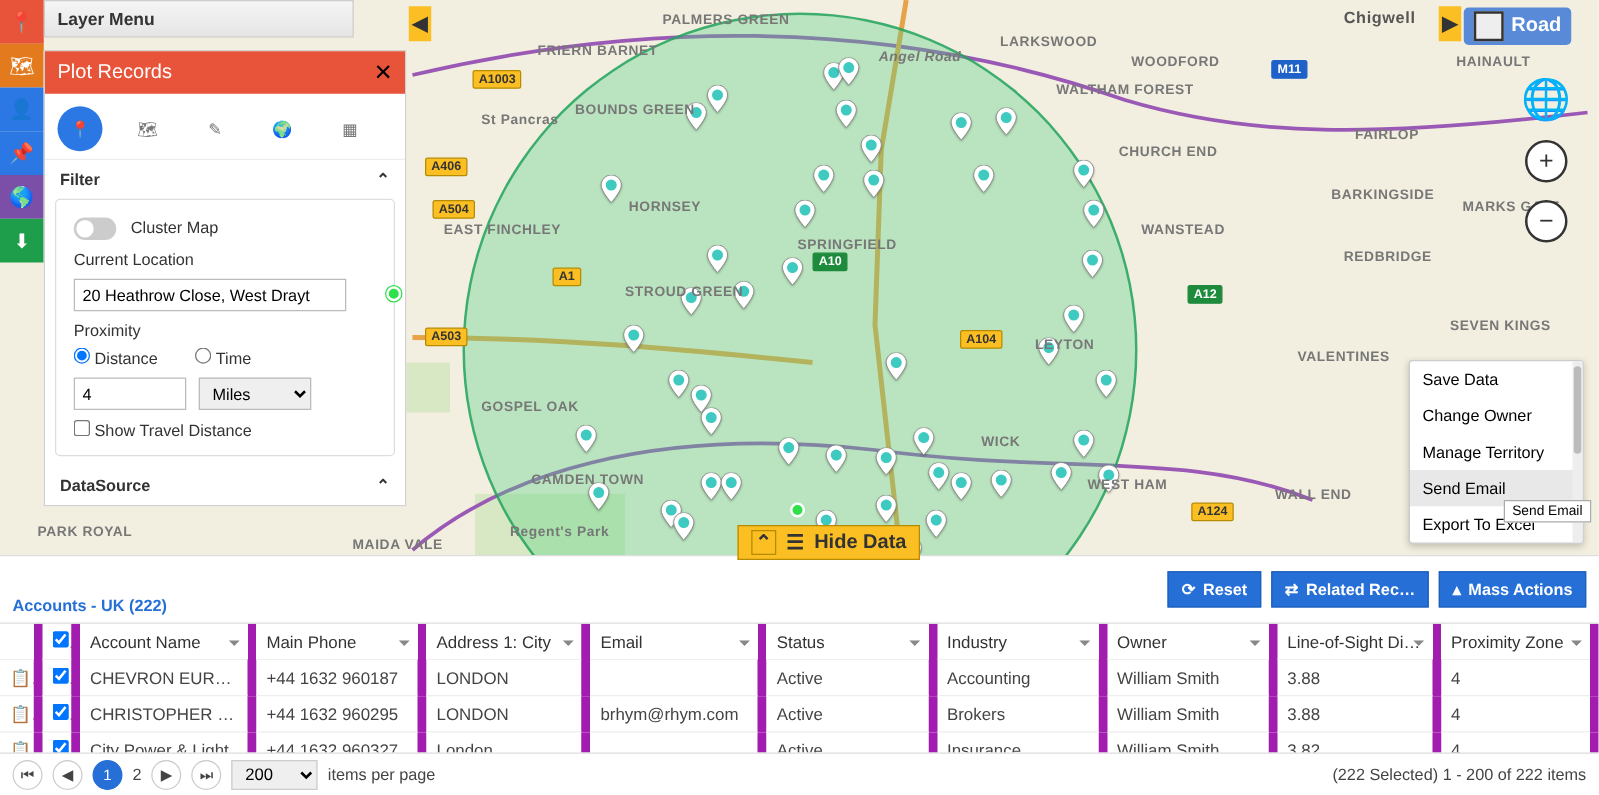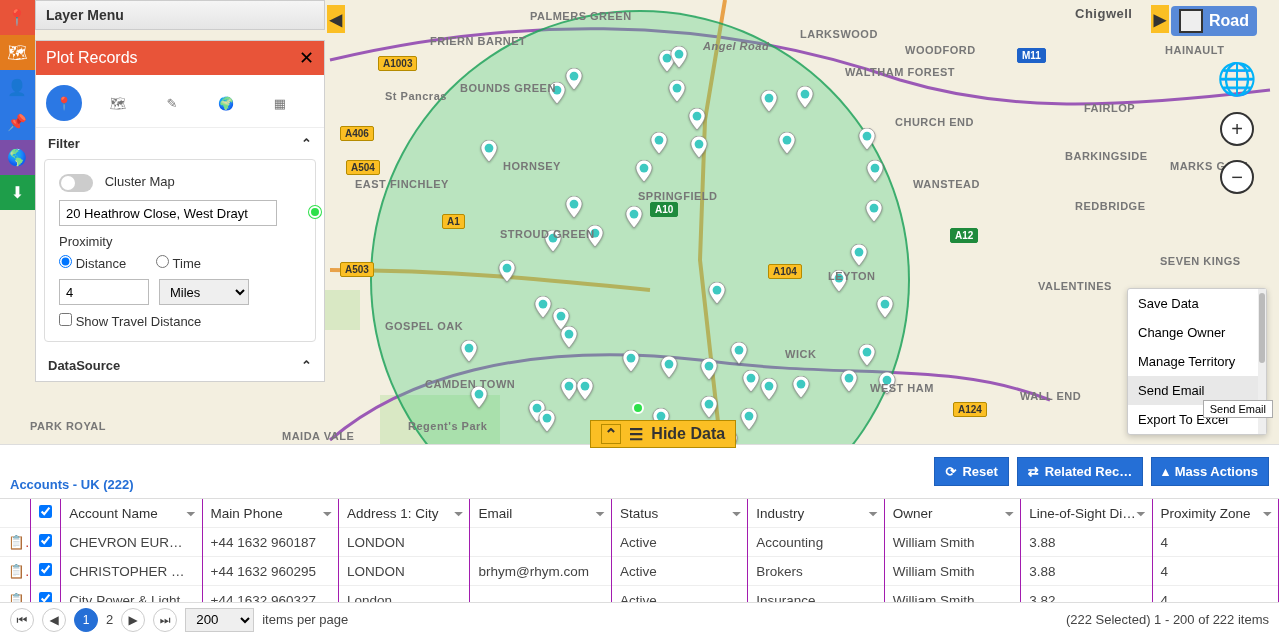--- a/index.html
+++ b/index.html
@@ -10,21 +10,21 @@
 .rail { position: absolute; left: 0; top: 0; width: 35px; height: 444px; z-index: 20; }
 .rail .r { width: 35px; height: 35px; display: flex; align-items: center; justify-content: center; color: #fff; cursor: pointer; }
 .r0 { background: #e85439; }
 .r1 { background: #e37b1e; }
 .r2 { background: #2b78e4; }
 .r3 { background: #2b78e4; }
 .r4 { background: #7b4ea8; }
 .r5 { background: #1e9e4a; }
 
 
-.layer-menu-bar { position: absolute; left: 35px; top: 0; width: 290px; height: 30px; background: linear-gradient(#f5f5f5,#e5e5e5); border: 1px solid #ccc; display: flex; align-items: center; padding: 0 10px; font-weight: 600; font-size: 14px; z-index: 20; color:#333;}
+.layer-menu-bar { position: absolute; left: 35px; top: 0; width: 248px; height: 30px; background: linear-gradient(#f5f5f5,#e5e5e5); border: 1px solid #ccc; display: flex; align-items: center; padding: 0 10px; font-weight: 600; font-size: 14px; z-index: 20; color:#333;}
 
 
 .panel { position: absolute; left: 35px; top: 40px; width: 290px; background: #fff; border: 1px solid #d0d0d0; z-index: 20; font-size: 13px; color:#333;}
 .panel-head { background: #e85439; color: #fff; height: 34px; display: flex; align-items: center; justify-content: space-between; padding: 0 10px; font-size: 16px; }
 .panel-head .x { color: #000; font-size: 18px; cursor: pointer; }
 .panel-tabs { display: flex; gap: 18px; padding: 10px 10px 6px; border-bottom: 1px solid #eee; }
 .panel-tab { width: 36px; height: 36px; border-radius: 50%; display: flex; align-items: center; justify-content: center; color:#777; cursor:pointer;}
 .panel-tab.active { background: #2b78e4; color:#fff; }
 .section-title { display:flex; justify-content:space-between; align-items:center; padding: 8px 12px; font-size: 13px; font-weight:600; cursor:pointer;}
 .section-body { padding: 6px 14px 12px; border: 1px solid #ddd; margin: 0 8px 8px; border-radius:4px; }
@@ -70,21 +70,21 @@
 
 
 .grid-area { position:absolute; left:0; top:444px; right:0; bottom:0; background:#fff; border-top:1px solid #ddd; display:flex; flex-direction:column; }
 .grid-top { display:flex; justify-content:space-between; align-items:center; padding:6px 10px; }
 .ds-label { color:#256fd6; font-weight:600; font-size:13px;margin-top:26px; }
 .grid-actions { display:flex; gap:8px; }
 .ga-btn { background:#256fd6; color:#fff; border:1px solid #1e5fba; padding:6px 10px; font-size:13px; font-weight:600; display:flex; gap:6px; align-items:center; cursor:pointer;}
 
 .grid { flex:1; overflow:hidden; border-top:1px solid #ddd; font-size:13.5px; color:#444;}
 .grid table{ border-collapse:collapse; width:100%; table-layout:fixed;}
-.grid th, .grid td { border-right:1px solid #a21caf; padding:6px 8px; text-align:left; white-space:nowrap; overflow:hidden; text-overflow:ellipsis; height:28px;}
+.grid th, .grid td { border-right:7px solid #a21caf; padding:6px 8px; text-align:left; white-space:nowrap; overflow:hidden; text-overflow:ellipsis; height:28px;}
 .grid th { background:#fff; font-weight:400; color:#333; position:relative;}
 .grid th .fico{position:absolute;right:6px;top:8px;color:#888;font-size:12px;}
 .grid tr { border-bottom:1px solid #eee;}
 .rowico{color:#c0392b;}
 .num{ text-align:right;}
 
 .pager { height:34px; border-top:1px solid #ddd; display:flex; align-items:center; padding:0 10px; gap:8px; font-size:13px; color:#444;}
 .pbtn{width:24px;height:24px;border:1px solid #ccc;border-radius:50%;display:flex;align-items:center;justify-content:center;background:#fff;cursor:pointer;font-size:12px;}
 .pbtn.active{background:#256fd6;color:#fff;border-color:#256fd6;}
 .pselect{height:24px;border:1px solid #ccc;padding:0 18px 0 6px;}
@@ -422,20 +422,21 @@
     </div>
     <div class="section-title">
       <span>Filter</span>
       <span>⌃</span>
     </div>
     <div class="section-body">
       <div class="fld">
         <span class="toggle"></span>
         <span>Cluster Map</span>
       </div>
+      <div class="fld">Current Location</div>
       <div class="fld" style="position:relative;padding-right:24px;">
         <input type="text" value="20 Heathrow Close, West Drayt" style="">
         <span class="loc-dot"></span>
       </div>
       <div class="fld">Proximity</div>
       <div class="radio-row">
         <label><input type="radio" checked="" style=""> <span>Distance</span></label>
         <label><input type="radio" style=""> <span>Time</span></label>
       </div>
       <div class="fld inline">

